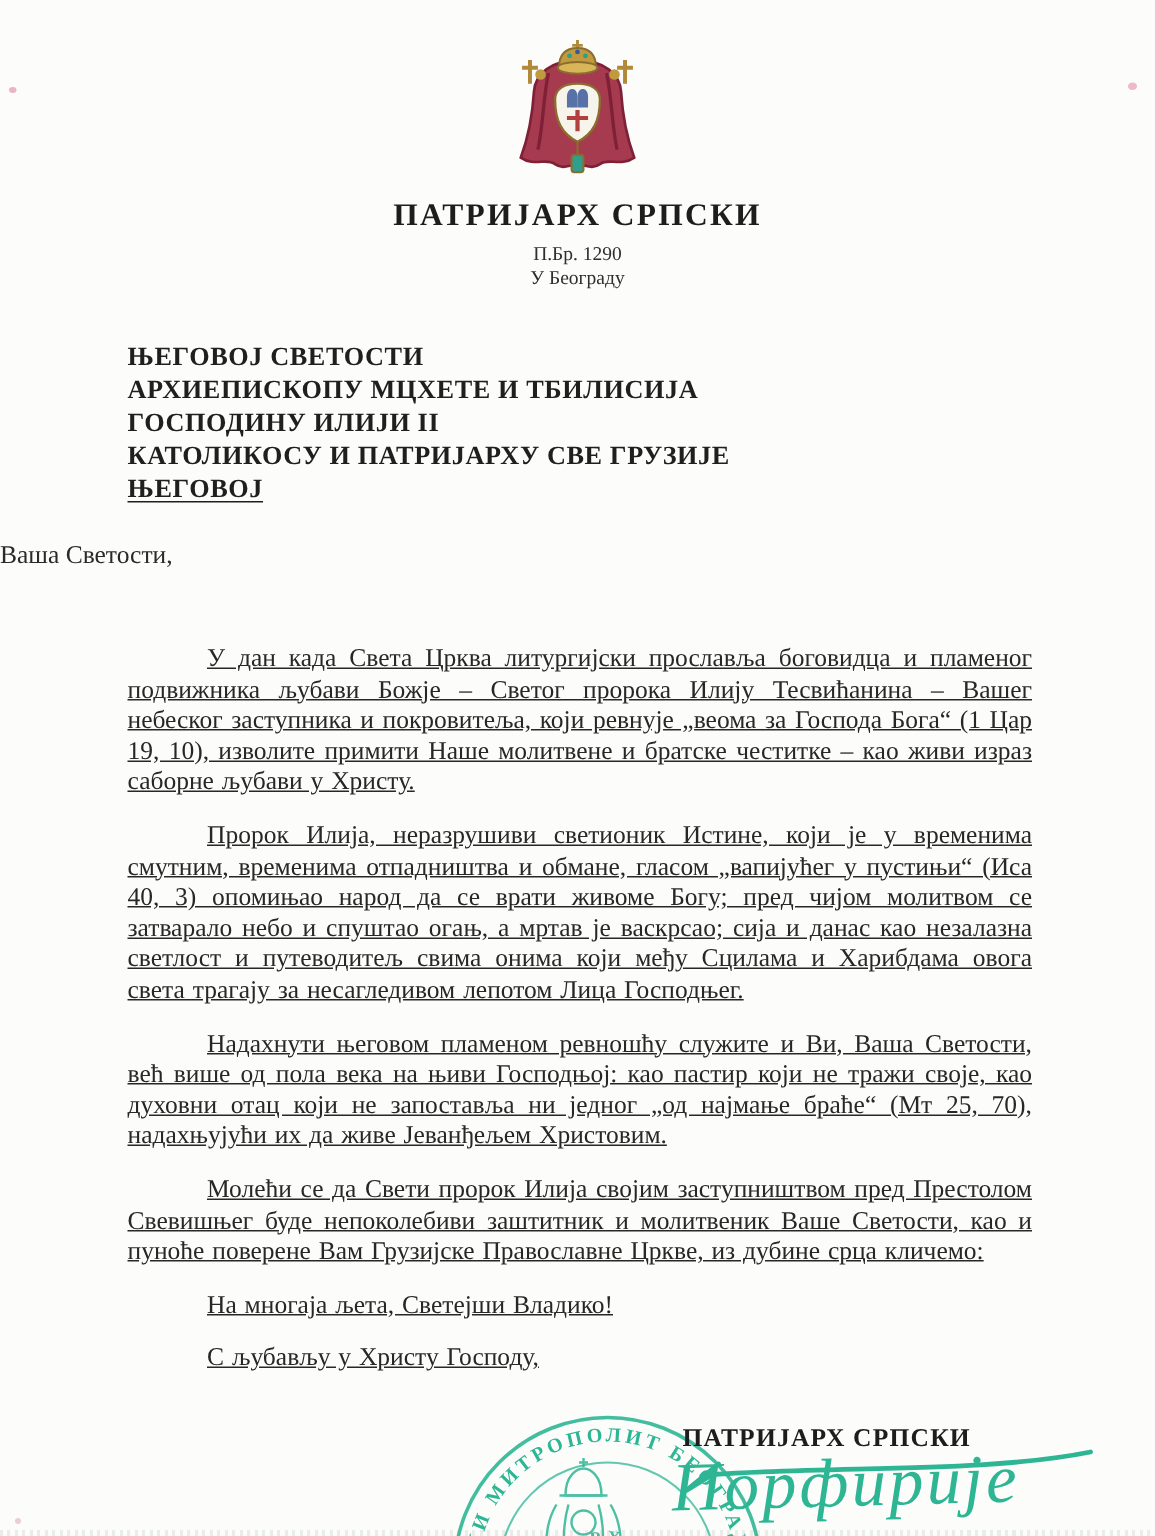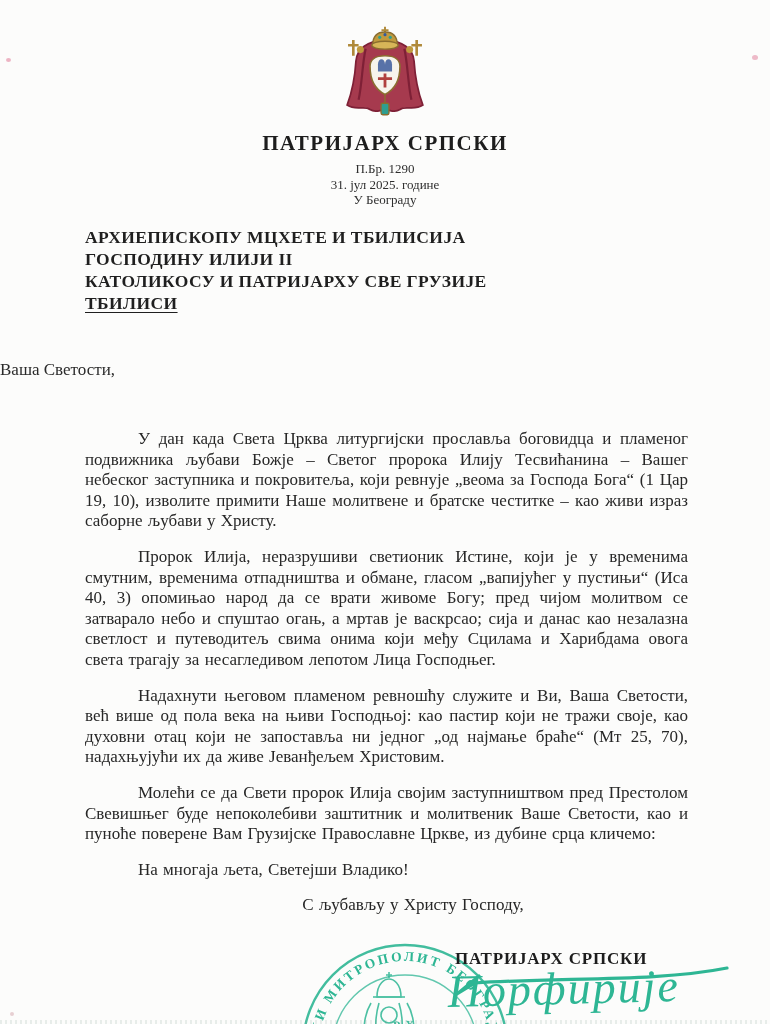--- a/index.html
+++ b/index.html
@@ -32,24 +32,24 @@
   
   .salute{position:absolute;left:0;width:770px;text-align:left;font-size:17px;color:#2a2a2a;}
   .salute.s1{top:360px;}
   .salute.s2{top:390px;}
   
   .letter-body{
     position:absolute;left:85px;top:429px;width:603px;
     font-size:17px;line-height:20.6px;color:#272727;
     text-align:justify;word-spacing:1px;
   }
-  .letter-body p{margin:0 0 0 0;padding:0;text-indent:53px;}
+  .letter-body p{margin:0 0 0 0;padding:0;text-indent:53px;text-decoration:underline;}
   .letter-body p + p{margin-top:15px;}
   .acclaim{margin-top:23px;text-align:left;text-indent:0;}
-  .valediction{margin-top:14px;text-align:center;text-indent:53px;}
+  .valediction{margin-top:14px;text-align:left;text-indent:53px;}
   
   .sig-area{position:absolute;left:299px;top:938px;width:471px;height:86px;}
   .stamp{position:absolute;left:0;top:3px;width:212px;height:212px;}
   .sig-title{
     position:absolute;left:156px;top:11px;
     font-size:17px;font-weight:bold;letter-spacing:.8px;color:#1d1d1d;white-space:nowrap;
   }
   .sig-script{
     position:absolute;left:148px;top:27px;
     font-size:46px;font-style:italic;letter-spacing:2px;white-space:nowrap;
@@ -102,29 +102,29 @@
 
     <g>
       <path d="M50 78 V88" stroke="#8a6d2f" stroke-width="1.6"></path>
       <rect x="45.5" y="88" width="9" height="13" rx="2" fill="#2e9e8f" stroke="#8a6d2f" stroke-width="1.6"></rect>
     </g>
   </svg>
 
   <div class="head-title">ПАТРИЈАРХ СРПСКИ</div>
   <div class="head-meta">
     <div>П.Бр. 1290</div>
-    <div>31. јул 2025. године</div>
     <div>У Београду</div>
   </div>
 
   <div class="addressee">
+    <div>ЊЕГОВОЈ СВЕТОСТИ</div>
     <div>АРХИЕПИСКОПУ МЦХЕТЕ И ТБИЛИСИЈА</div>
     <div>ГОСПОДИНУ ИЛИЈИ II</div>
     <div>КАТОЛИКОСУ И ПАТРИЈАРХУ СВЕ ГРУЗИЈЕ</div>
-    <div class="city">ТБИЛИСИ</div>
+    <div class="city">ЊЕГОВОЈ</div>
   </div>
 
   <div class="salute s1">Ваша Светости,</div>
 
   <main class="letter-body">
     <p>У дан када Света Црква литургијски прославља боговидца и пламеног подвижника љубави Божје – Светог пророка Илију Тесвићанина – Вашег небеског заступника и покровитеља, који ревнује „веома за Господа Бога“ (1 Цар 19, 10), изволите примити Наше молитвене и братске честитке – као живи израз саборне љубави у Христу.</p>
     <p>Пророк Илија, неразрушиви светионик Истине, који је у временима смутним, временима отпадништва и обмане, гласом „вапијућег у пустињи“ (Иса 40, 3) опомињао народ да се врати живоме Богу; пред чијом молитвом се затварало небо и спуштао огањ, а мртав је васкрсао; сија и данас као незалазна светлост и путеводитељ свима онима који међу Сцилама и Харибдама овога света трагају за несагледивом лепотом Лица Господњег.</p>
     <p>Надахнути његовом пламеном ревношћу служите и Ви, Ваша Светости, већ више од пола века на њиви Господњој: као пастир који не тражи своје, као духовни отац који не запоставља ни једног „од најмање браће“ (Мт 25, 70), надахњујући их да живе Јеванђељем Христовим.</p>
     <p>Молећи се да Свети пророк Илија својим заступништвом пред Престолом Свевишњег буде непоколебиви заштитник и молитвеник Ваше Светости, као и пуноће поверене Вам Грузијске Православне Цркве, из дубине срца кличемо:</p>
     <p class="acclaim">На многаја љета, Светејши Владико!</p>

